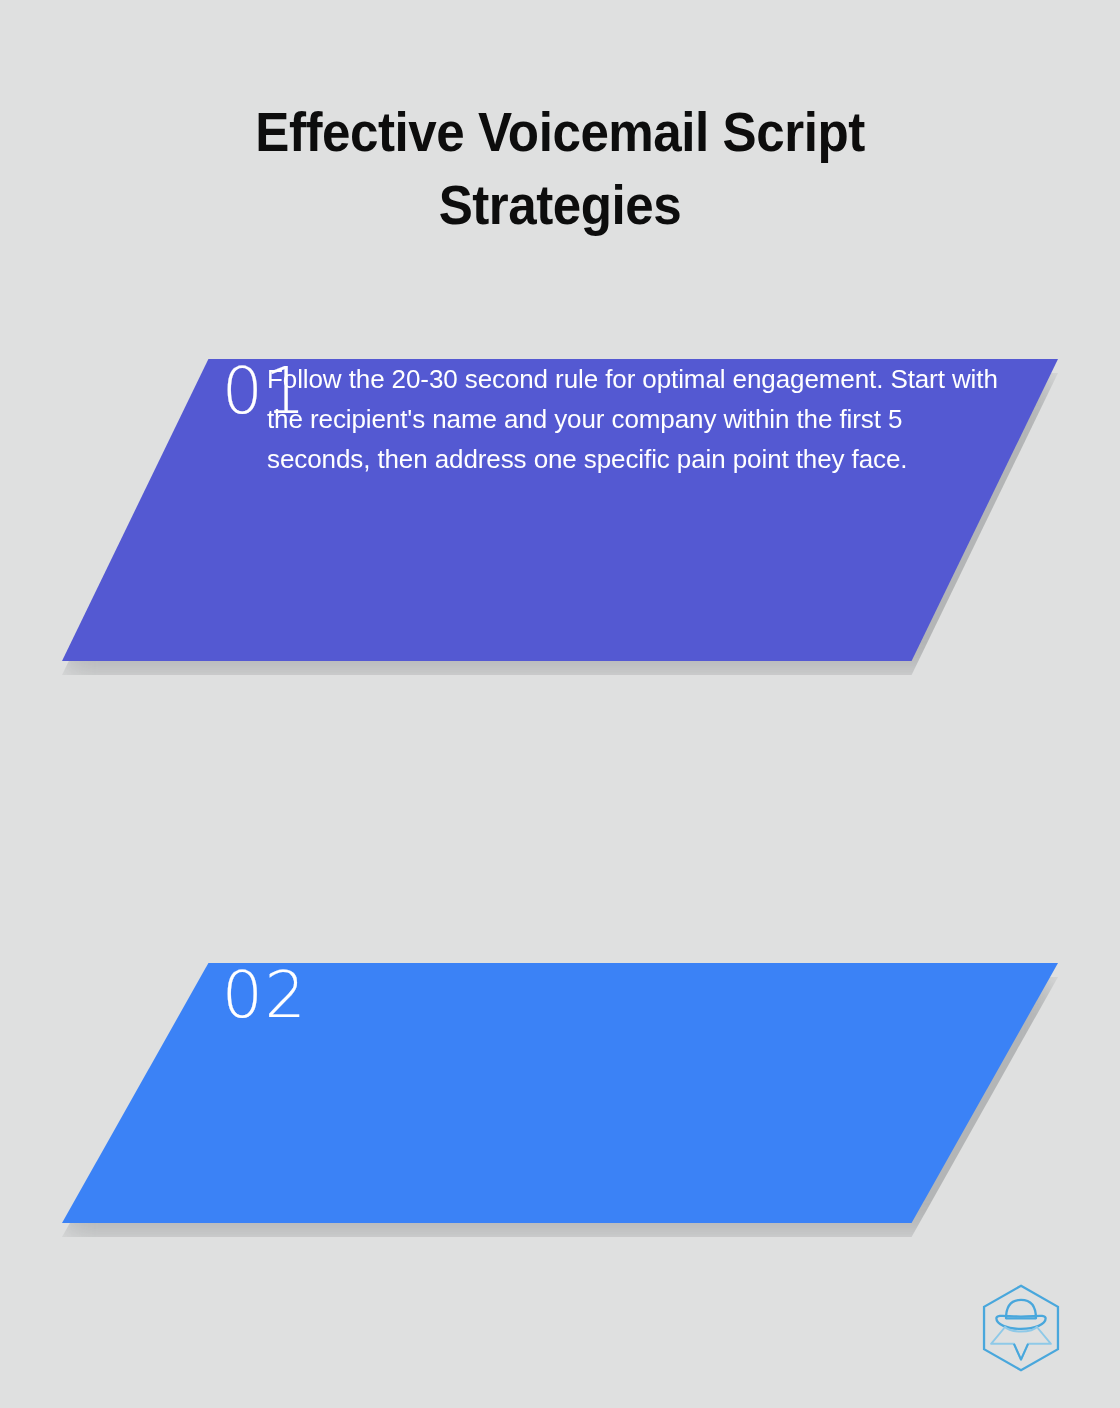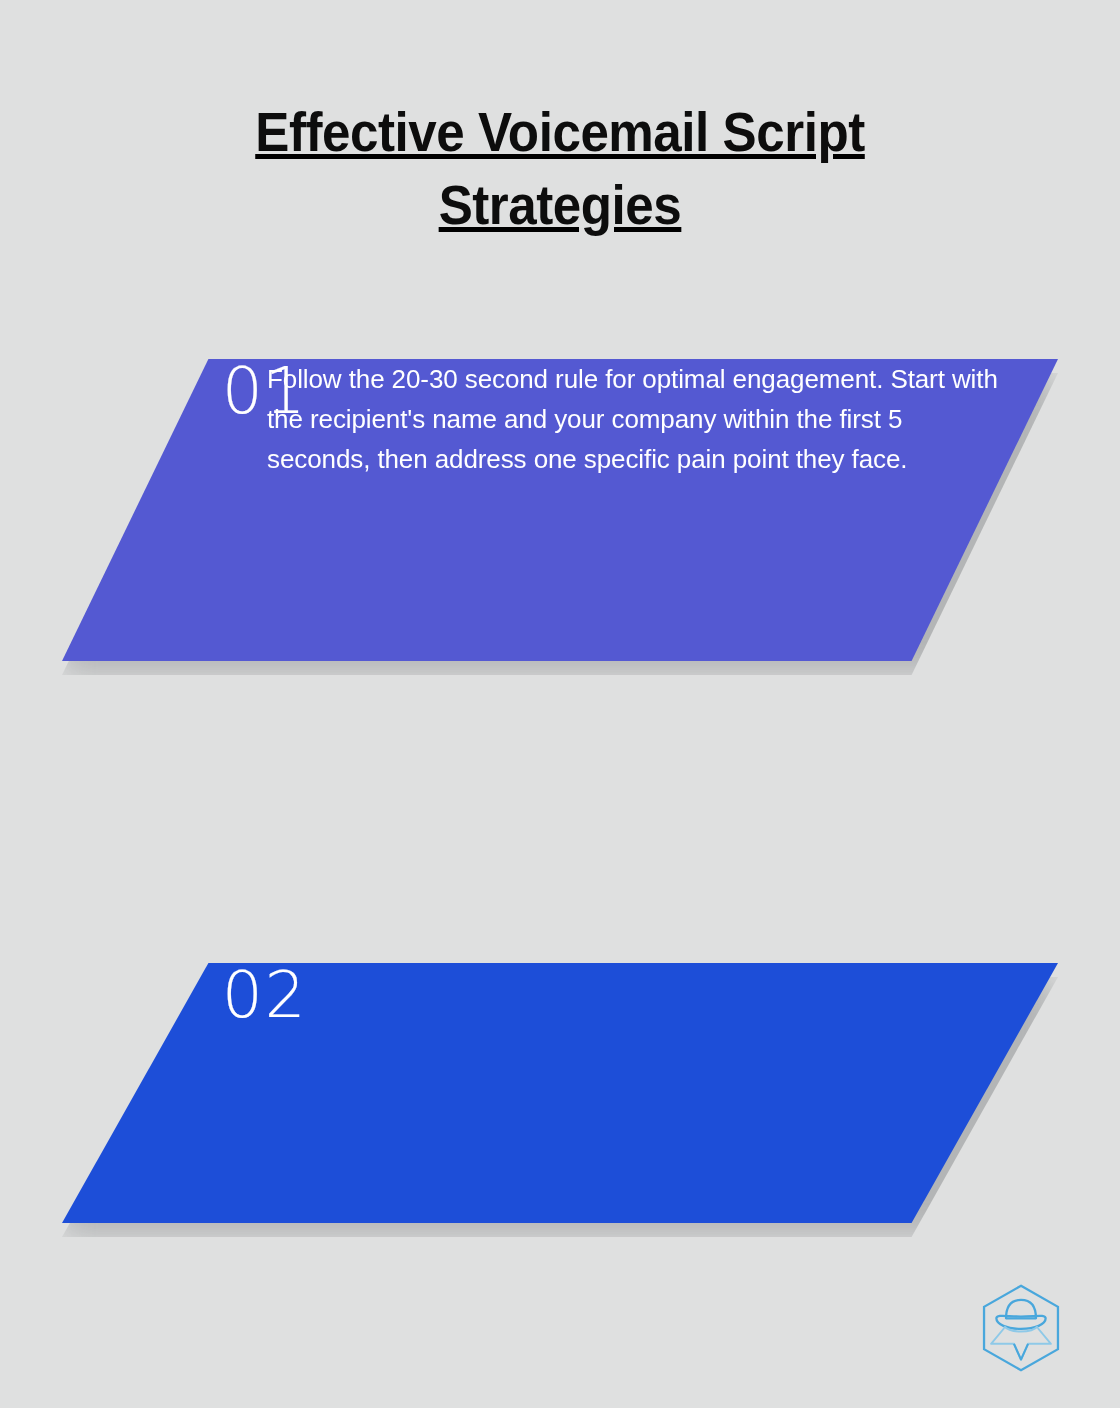--- a/index.html
+++ b/index.html
@@ -15,21 +15,20 @@
     position: relative;
   }
 
   
   .title-wrap {
     position: absolute;
     top: 96px;
     left: 0;
     width: 1120px;
     text-align: center;
-    text-decoration: underline;
   }
   .title {
     margin: 0;
     font-size: 55px;
     line-height: 1.33;
     font-weight: bold;
     color: #0d0d0d;
     letter-spacing: -0.5px;
     font-family: "Liberation Sans Narrow", "Liberation Sans", "DejaVu Sans Condensed", sans-serif;
     transform: scaleX(0.93);
@@ -127,21 +126,21 @@
       <div class="panel p1" style="background: rgb(84, 89, 210); color: rgb(255, 255, 255);">
         <div class="num">01</div>
         <div class="body-text">Follow the 20-30 second rule for optimal engagement. Start with the recipient's name and your company within the first 5 seconds, then address one specific pain point they face.</div>
       </div>
     </div>
   </div>
 
   <div class="panel-row" style="top:302px;">
     <div class="panel-shadow" style="top:320px; height:260px;"></div>
     <div class="panel-pos" style="top:302px;">
-      <div class="panel p2" style="background: #1d4ed8; color: rgb(255, 255, 255); flex-direction: column;">
+      <div class="panel p2" style="background: #3b82f6; color: rgb(255, 255, 255); flex-direction: column;">
         <div class="num">02</div>
       </div>
     </div>
   </div>
 
   <div class="panel-row" style="top:562px;">
     
     
   </div>
 

